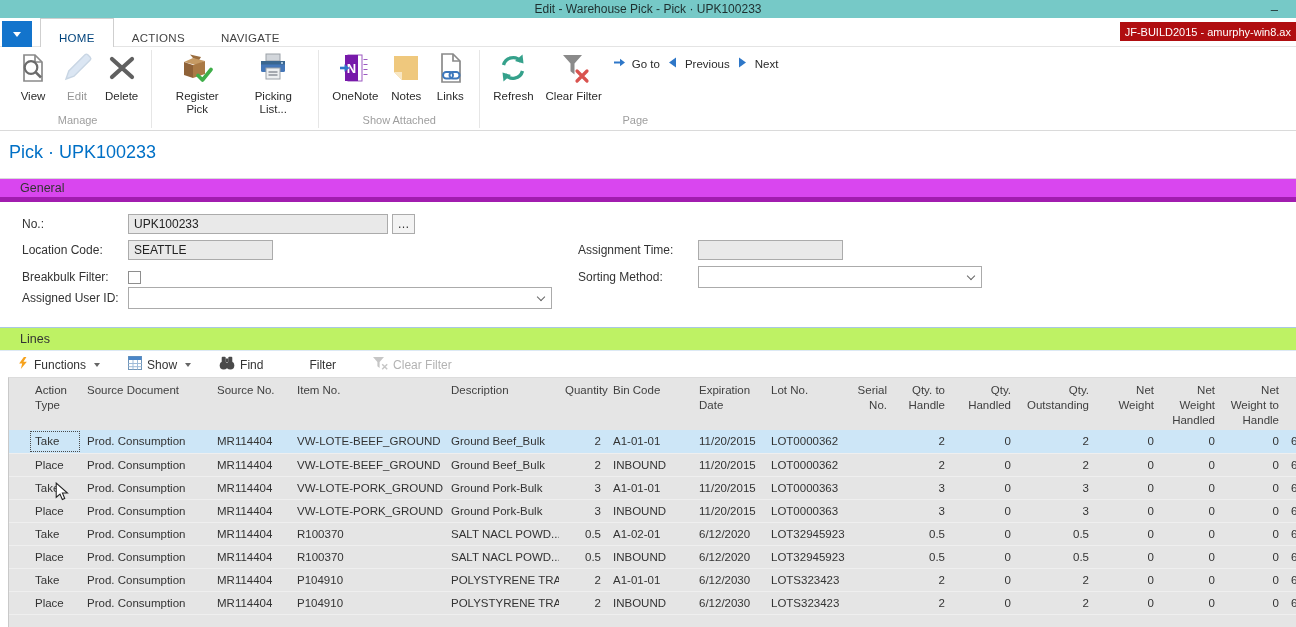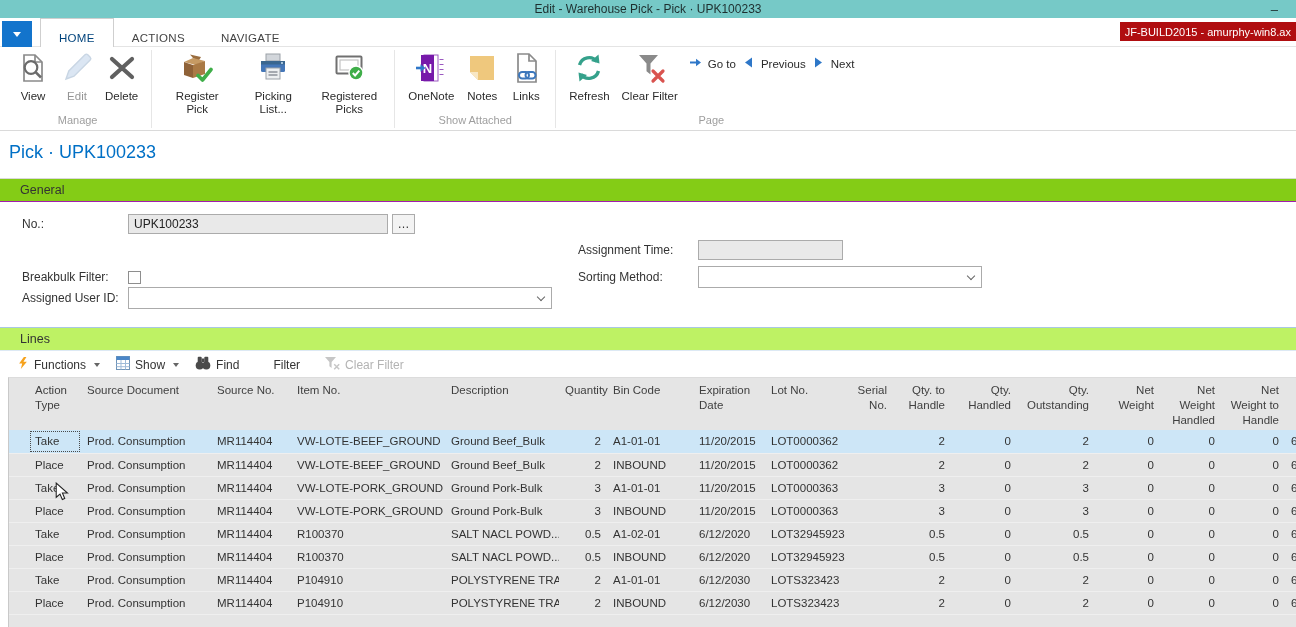--- a/index.html
+++ b/index.html
@@ -39,22 +39,22 @@
   .big-btn svg { width:32px; height:32px; margin-bottom:3px; flex:none; }
   .big-btn .lbl { display:block; max-width:64px; white-space:normal; }
   .big-btn.disabled { opacity:.5; }
   .page-nav { display:flex; gap:6px; padding:7px 4px 0 4px; }
   .nav-item { display:flex; align-items:center; gap:6px; font-size:11.5px; color:#2b2b2b; }
   .nav-item svg { width:13px; height:13px; flex:none; }
 
   
   .page-title { position:absolute; top:142px; left:9px; font-size:18px; color:#0070C6; }
 
-  .section-bar { position:absolute; left:0; right:0; height:24px; background:#84cc16;
-                 border-top:1px solid #D9D9D9; border-bottom:1px solid #a21caf;
+  .section-bar { position:absolute; left:0; right:0; height:24px; background:#d946ef;
+                 border-top:1px solid #D9D9D9; border-bottom:5px solid #a21caf;
                  display:flex; align-items:center; padding-left:20px; font-size:12.5px; color:#333; }
   #general-bar { top:178px; }
   #lines-bar   { top:327px; background:#bef264; border-top:1px solid #A9C7E3; border-bottom:1px solid #DDE9F4; }
 
   
   .frow { position:absolute; display:flex; align-items:center; font-size:12px; color:#333; height:20px; }
   .flabel  { width:106px; flex:none; }
   .flabel2 { width:120px; flex:none; }
   .tin { width:260px; height:20px; background:#E9E9E9; border:1px solid #ABABAB; padding:0 5px;
          display:flex; align-items:center; font-size:12px; color:#222; overflow:hidden; }
@@ -65,21 +65,21 @@
   .dropdown .chev { position:absolute; right:7px; top:6px; width:6px; height:6px;
                     border-right:1.4px solid #666; border-bottom:1.4px solid #666; transform:rotate(45deg); }
   .dd-user { width:424px; } .dd-sort { width:284px; }
   .checkbox { width:13px; height:13px; border:1px solid #8E8E8E; background:#fff; }
   .f-no   { top:214px; left:22px; } .f-loc { top:240px; left:22px; }
   .f-bb   { top:267px; left:22px; } .f-user{ top:288px; left:22px; }
   .f-adate{ top:214px; left:578px; } .f-atime{ top:240px; left:578px; } .f-sort{ top:267px; left:578px; }
 
   
   .lines-toolbar { position:absolute; top:352px; left:0; right:0; height:25px; background:#fff;
-                   display:flex; align-items:center; padding-left:14px; gap:10px; font-size:12px; color:#333; }
+                   display:flex; align-items:center; padding-left:14px; gap:22px; font-size:12px; color:#333; }
   .tb-item { display:flex; align-items:center; gap:5px; padding:2px 3px; }
   .tb-item svg { flex:none; }
   .tb-item.disabled { color:#B3B3B3; }
   .tb-caret { width:0; height:0; border-left:3.5px solid transparent; border-right:3.5px solid transparent;
               border-top:4px solid #666; margin-left:3px; }
 
   
   .grid { position:absolute; top:377px; left:8px; right:0; bottom:0; background:#e5e5e5;
           border-top:1px solid #DCDCDC; border-left:1px solid #C9C9C9; overflow:hidden; }
   table { border-collapse:collapse; table-layout:fixed; width:1290px; font-size:11.5px; }
@@ -163,29 +163,20 @@
         <div class="big-btn">
           <span><svg viewBox="0 0 32 32">
             <rect x="9" y="2" width="14" height="7" fill="#D2D6DB" stroke="#9BA1A8"></rect>
             <rect x="4" y="9" width="24" height="11" rx="1.5" fill="#4577B8"></rect>
             <rect x="4" y="9" width="24" height="3.5" fill="#3A668F"></rect>
             <circle cx="25" cy="11" r="1" fill="#CDE4F5"></circle>
             <rect x="9" y="16" width="14" height="11" fill="#EDEFF1" stroke="#9BA1A8"></rect>
             <path d="M11.5 20 h9 M11.5 23 h9" stroke="#8D939B" stroke-width="1.3"></path>
           </svg></span>
           <span class="lbl">Picking List...</span>
-        </div>
-        <div class="big-btn">
-          <span><svg viewBox="0 0 32 32">
-            <rect x="3.5" y="4.5" width="25" height="17" rx="1" fill="#fff" stroke="#707070" stroke-width="2"></rect>
-            <rect x="7" y="8" width="18" height="10" fill="none" stroke="#C4C4C4" stroke-width="1.2"></rect>
-            <circle cx="23" cy="21" r="7" fill="#3FAE49" stroke="#fff" stroke-width="1.5"></circle>
-            <path d="M19.8 21 l2.3 2.4 4.2 -4.8" fill="none" stroke="#fff" stroke-width="2"></path>
-          </svg></span>
-          <span class="lbl">Registered Picks</span>
         </div>
       </div>
     </div>
 
     <div class="sep"></div>
 
     <div class="ribbon-group">
       <div class="group-buttons">
         <div class="big-btn">
           <span><svg viewBox="0 0 32 32">
@@ -267,20 +258,24 @@
   <div class="page-title">Pick · UPK100233</div>
 
   <div class="section-bar" id="general-bar">
     <span>General</span>
   </div>
 
   <div class="frow f-no">
     <span class="flabel">No.:</span>
     <span class="tin">UPK100233</span>
     <span class="ellipsis-btn">…</span>
+  </div>
+  <div class="frow f-loc">
+    <span class="flabel">Location Code:</span>
+    <span class="tin w145">SEATTLE</span>
   </div>
   <div class="frow f-bb">
     <span class="flabel">Breakbulk Filter:</span>
     <span class="checkbox"></span>
   </div>
   <div class="frow f-user">
     <span class="flabel">Assigned User ID:</span>
     <span class="dropdown dd-user">
       <span></span>
       <span class="chev"></span>

